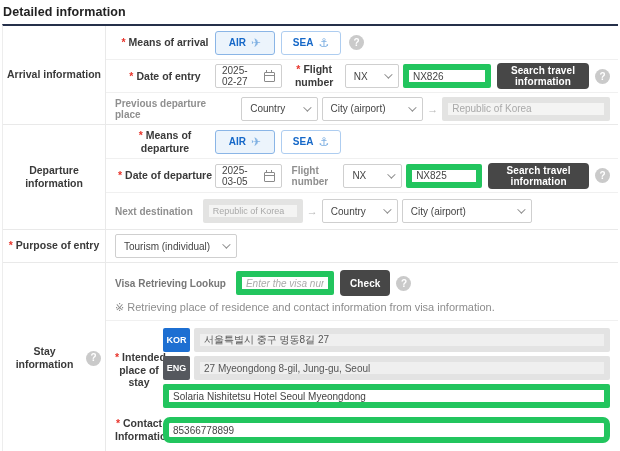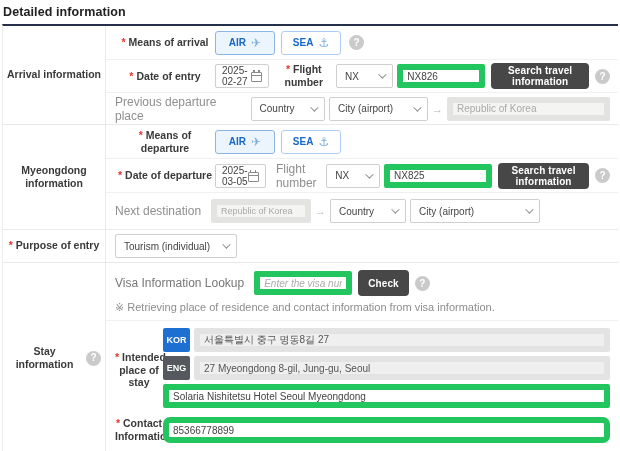--- a/index.html
+++ b/index.html
@@ -19,21 +19,21 @@
     display:flex; align-items:center; justify-content:center; text-align:center;
     font-size:10.5px; font-weight:bold; color:#3a3a3a; padding:4px; line-height:1.25;
   }
   .content { flex:1; min-width:0; }
   .subrow { display:flex; align-items:center; padding:0 8px 0 9px; border-bottom:1px solid #f0f0f0; }
   .subrow:last-child { border-bottom:none; }
   .h34 { height:34px; } .h33 { height:33px; } .h32 { height:32px; } .h31 { height:31px; } .h36{height:36px;}
   .flabel { font-size:10.5px; font-weight:bold; color:#3a3a3a; line-height:1.2;text-align:center; }
   .w68 { width:100px; min-width:100px; }
   .req::before { content:"*"; color:#e8332a; margin-right:3px; font-weight:bold; }
-  .gray-label { font-size:12px; color:#8f8f8f; font-weight:normal; }
+  .gray-label { font-size:10px; color:#8f8f8f; font-weight:bold; }
   .txt-input {
     height:24px; border:6px solid #22c55e; border-radius:2px; background:#fff;
     font-size:10px; color:#444; padding:0 4px; font-family:inherit; outline:none;
   }
   .txt-input::placeholder { color:#aaa; font-style:italic; }
   .txt-input.ro { background:#efefef; border-color:#e3e3e3; color:#555; }
   .txt-input.dis { background:#f4f4f3; border-color:#e3e3e2; color:#a9a9a9; }
   .sel {
     height:24px; border:1px solid #cfcfcf; border-radius:2px; background:#fff;
     display:flex; align-items:center; justify-content:space-between;
@@ -53,21 +53,21 @@
   .means-btn.sel-on { background:#ecf4fc; border:1px solid #8ab5e6; }
   .means-btn.sel-off { background:#fff; border:1px solid #aecdf0; }
   .means-btn .glyph { font-weight:normal; font-size:12px; color:#7fb0e2; }
   .dark-btn {
     height:26px; background:#474747; color:#fff; border:none; border-radius:4px;
     font-size:10px; font-weight:bold; padding:0 10px; cursor:pointer; font-family:inherit; letter-spacing:.1px;
   }
   .qicon { width:15px; height:15px; min-width:15px; border-radius:50%; background:#cacaca; color:#fff;
     font-size:10px; font-weight:bold; display:flex; align-items:center; justify-content:center; cursor:pointer; }
   .arrow { color:#b5b5b5; font-size:11px; padding:0 4px; flex:none; }
-  .gap4 { margin-right:4px; } .gap6 { margin-right:6px; } .gap8 { margin-right:8px; } .gap10 { margin-right:10px; }
+  .gap4 { margin-right:4px; } .gap6 { margin-right:6px; } .gap8 { margin-right:8px; } .gap10 { margin-right:10px;gap:16px; }
   .badge { width:27px; min-width:27px; height:24px; border-radius:2px; color:#fff; font-size:9px; font-weight:bold;
     display:flex; align-items:center; justify-content:center; margin-right:4px; }
   .badge.kor { background:#1d6fd2; }
   .badge.eng { background:#55585e; }
   .visa-note { font-size:11px; color:#8d8d8d; padding:0 0 6px 9px; }
   .stack { display:flex; flex-direction:column; flex:1; min-width:0; }
   .stay-row { display:flex; align-items:center; margin-bottom:3px; }
   .flex1 { flex:1; min-width:0; }
 </style>
 </head>
@@ -120,21 +120,21 @@
             <span>City (airport)</span>
             <span class="chev"></span>
           </div>
           <span class="arrow">→</span>
           <input class="txt-input dis" style="width: 172px;" disabled="" value="Republic of Korea">
         </div>
       </div>
     </div>
 
     <div class="section">
-      <div class="left-cell">Myeongdong information</div>
+      <div class="left-cell">Departure information</div>
       <div class="content">
         <div class="subrow h34">
           <span class="flabel req w68">Means of departure</span>
           <div class="means-btn sel-on gap6">
             <span>AIR</span>
             <span class="glyph">✈</span>
           </div>
           <div class="means-btn sel-off">
             <span>SEA</span>
             <span class="glyph">⚓</span>
@@ -145,21 +145,21 @@
           <span class="flabel req w68">Date of departure</span>
           <div class="datebox gap10">
             <span>2025-03-05</span>
             <span class="cal"></span>
           </div>
           <span class="gray-label gap8">Flight number</span>
           <div class="sel gap4" style="width:80px">
             <span>NX</span>
             <span class="chev"></span>
           </div>
-          <input class="txt-input gap6" style="width: 108px;" value="NX825">
+          <input class="txt-input gap6" style="width: 76px;" value="NX825">
           <button class="dark-btn gap6">Search travel information</button>
           <div class="qicon">?</div>
         </div>
 
         <div class="subrow h36">
           <span class="gray-label gap10">Next destination</span>
           <input class="txt-input dis" style="width: 100px; font-size: 9px;" disabled="" value="Republic of Korea">
           <span class="arrow">→</span>
           <div class="sel gap4" style="width:76px">
             <span>Country</span>
@@ -186,21 +186,21 @@
     </div>
 
     <div class="section">
       <div class="left-cell">
         <span>Stay information</span>
         <div class="qicon" style="margin-left:4px">?</div>
       </div>
       <div class="content">
         <div class="subrow" style="flex-wrap:wrap; padding-top:7px;">
           <div style="display:flex; align-items:center; width:100%; margin-bottom:5px;">
-            <span class="gray-label gap10" style="color:#777">Visa Information Lookup</span>
+            <span class="gray-label gap10" style="color:#777">Visa Retrieving Lookup</span>
             <input class="txt-input gap6" style="width: 98px;" placeholder="Enter the visa number">
             <button class="dark-btn gap6">Check</button>
             <div class="qicon">?</div>
           </div>
           <div class="visa-note" style="padding-left:0; width:100%;">※ Retrieving place of residence and contact information from visa information.</div>
         </div>
 
         <div class="subrow" style="align-items:flex-start; padding-top:7px; padding-bottom:4px;">
           <div class="stack">
             <div class="stay-row">

